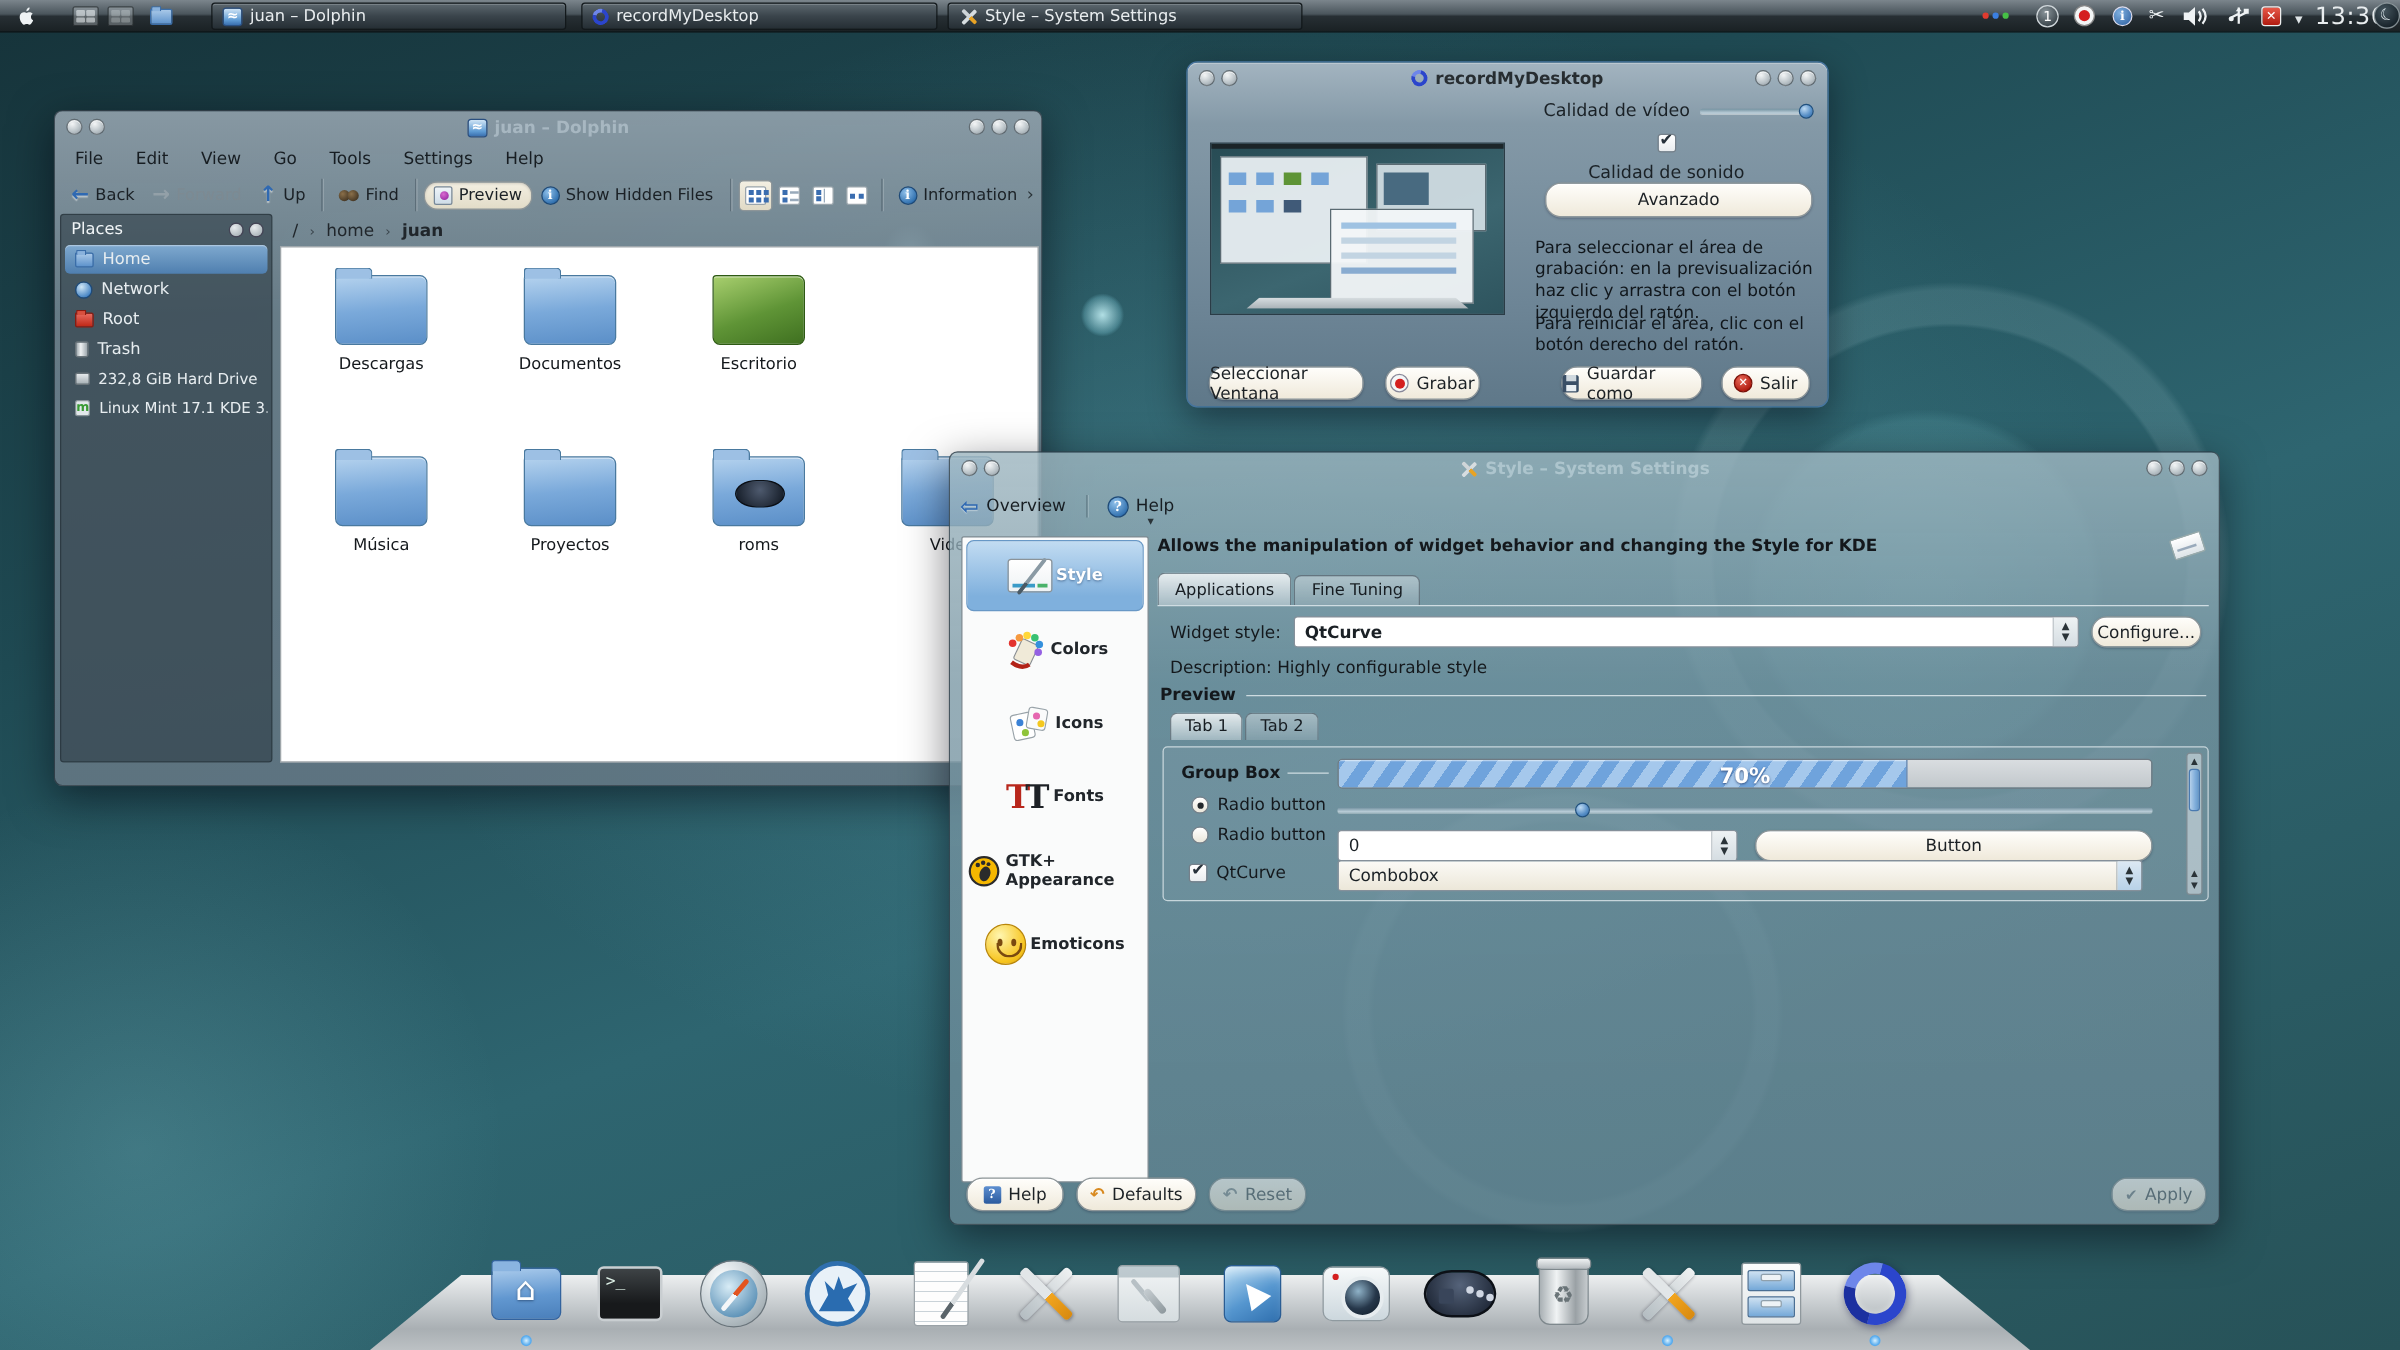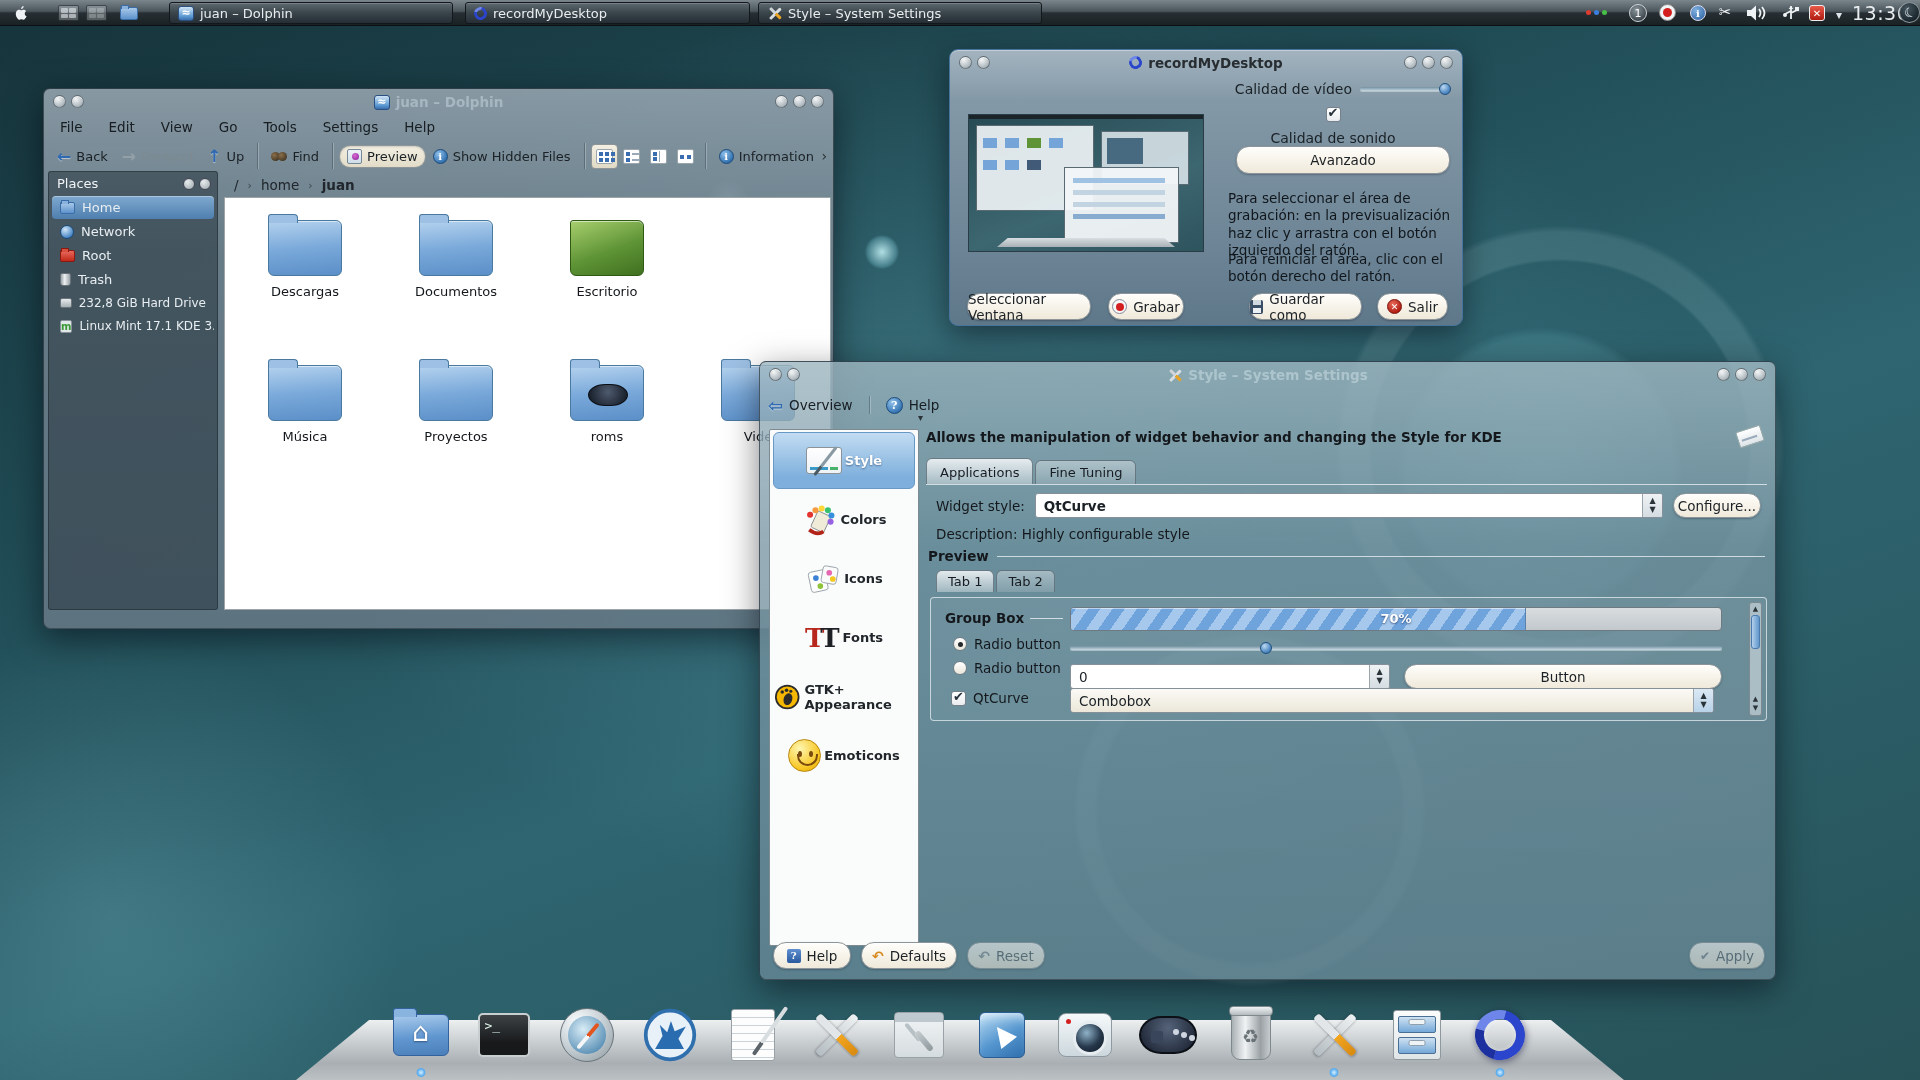--- a/index.html
+++ b/index.html
@@ -208,21 +208,21 @@
   .combo.cream { background:linear-gradient(#fbfaf6,#ece7d9); }
   .spinners { position:absolute; right:0; top:0; bottom:0; width:20px; border-left:1px solid #9aa5ac; display:flex; flex-direction:column; align-items:center; justify-content:center;
     font-size:8px; color:#2a3338; line-height:1.1; background:linear-gradient(#eef2f4,#d5dde2); border-radius:0 2px 2px 0; }
   .spinners::before { content:'▲'; } .spinners::after { content:'▼'; }
   .spinners.bluearea { background:linear-gradient(#dce9f4,#b8d2e8); }
   .groupline { height:1px; background:rgba(248,252,253,.7); flex:1; }
   .pframe { position:absolute; left:170px; top:235px; right:8px; height:124px; border:1px solid rgba(248,252,253,.65); border-radius:4px; background:rgba(255,255,255,.05); }
   .progress { position:absolute; height:24px; border:1px solid #6e7a82; border-radius:4px; background:linear-gradient(#d9dde0,#c2c8cc); overflow:hidden; }
   .progress .pfill { position:absolute; left:0; top:0; bottom:0; border-right:1px solid #5a80ae;
     background:repeating-linear-gradient(-55deg, #6fa3dc 0 10px, #a5c8ec 10px 20px); box-shadow:inset 0 1px 0 rgba(255,255,255,.5); }
-  .progress .ptext { position:absolute; left:0; right:0; top:3px; text-align:center; color:#fff; font-size:13px; font-weight:bold; text-shadow:0 1px 2px rgba(10,20,60,.6); }
+  .progress .ptext { position:absolute; left:0; right:0; top:3px; text-align:center; color:#fff; font-size:17px; font-weight:bold; text-shadow:0 1px 2px rgba(10,20,60,.6); }
   .scroll { position:absolute; width:13px; border:1px solid #7e8a91; border-radius:3px; background:rgba(235,240,243,.5); }
   .scroll .thumb { position:absolute; left:1px; right:1px; top:12px; height:34px; border-radius:3px; background:linear-gradient(90deg,#b4d0ea,#7fadda 60%,#6497c8); border:1px solid #4a7ab0; }
   .scroll .sa { position:absolute; left:0; right:0; text-align:center; font-size:7px; color:#2a3338; }
   .footrow { position:absolute; left:9px; right:8px; bottom:10px; height:27px; }
   .helpbook { width:14px; height:14px; background:linear-gradient(#5e8fd0,#2a5a9e); border-radius:2px; color:#fff; font-size:10px; font-weight:bold; font-family:"DejaVu Serif",serif;
     display:inline-flex; align-items:center; justify-content:center; }
   .helpbook::after { content:'?'; }
   .undo { font-size:14px; font-weight:bold; color:#d8891f; }
   .undo::after { content:'↶'; }
   .undo.gray { color:#8a949a; }

